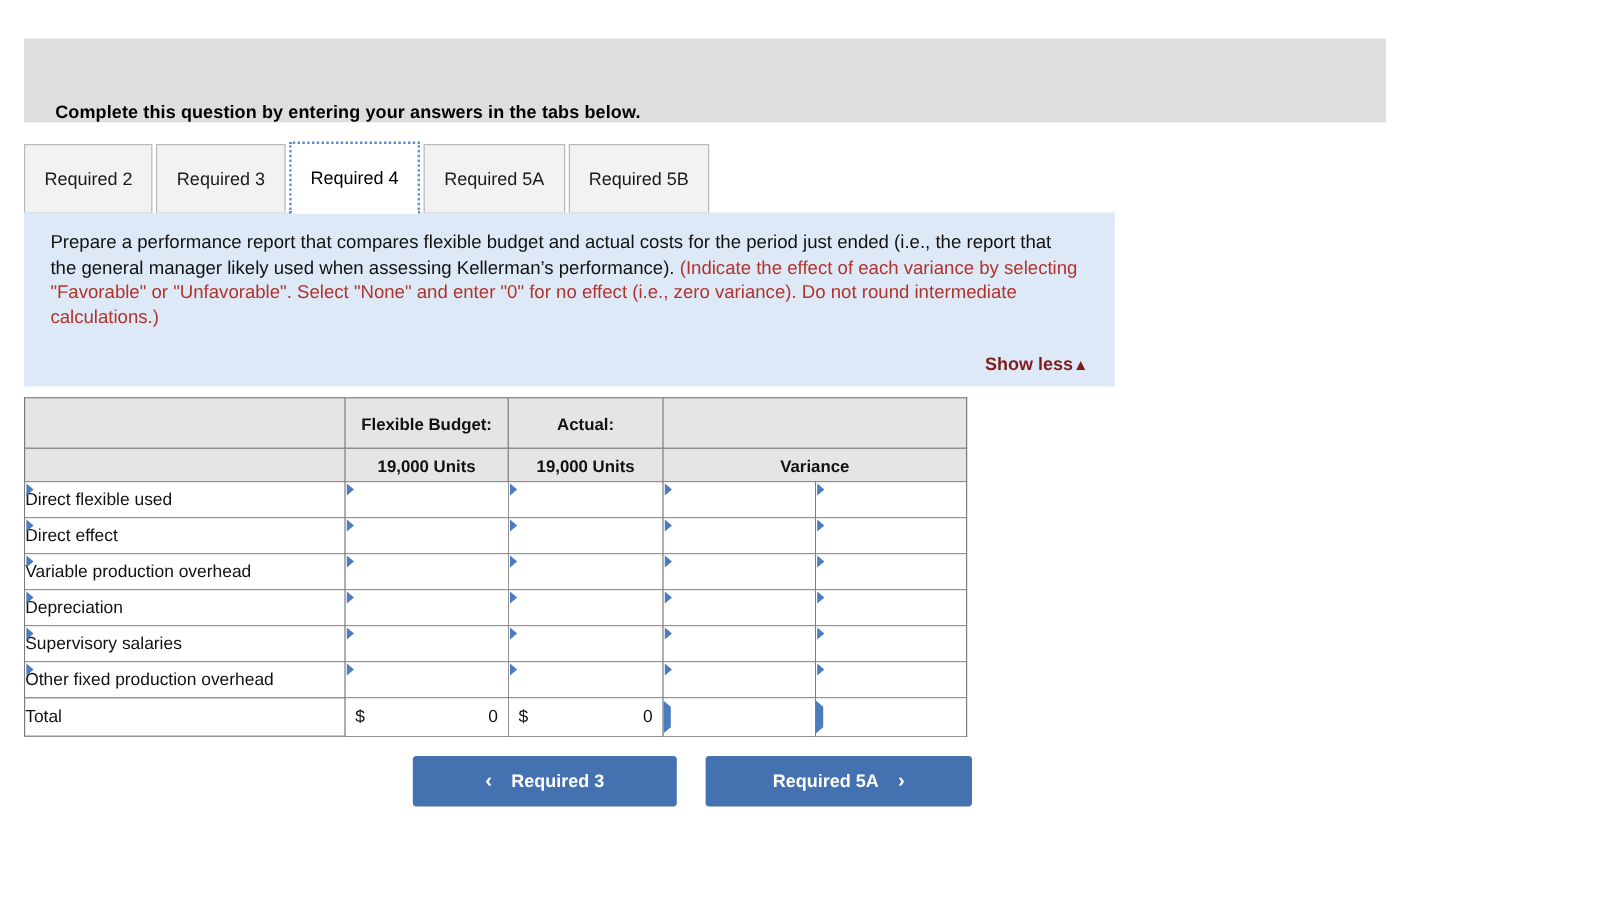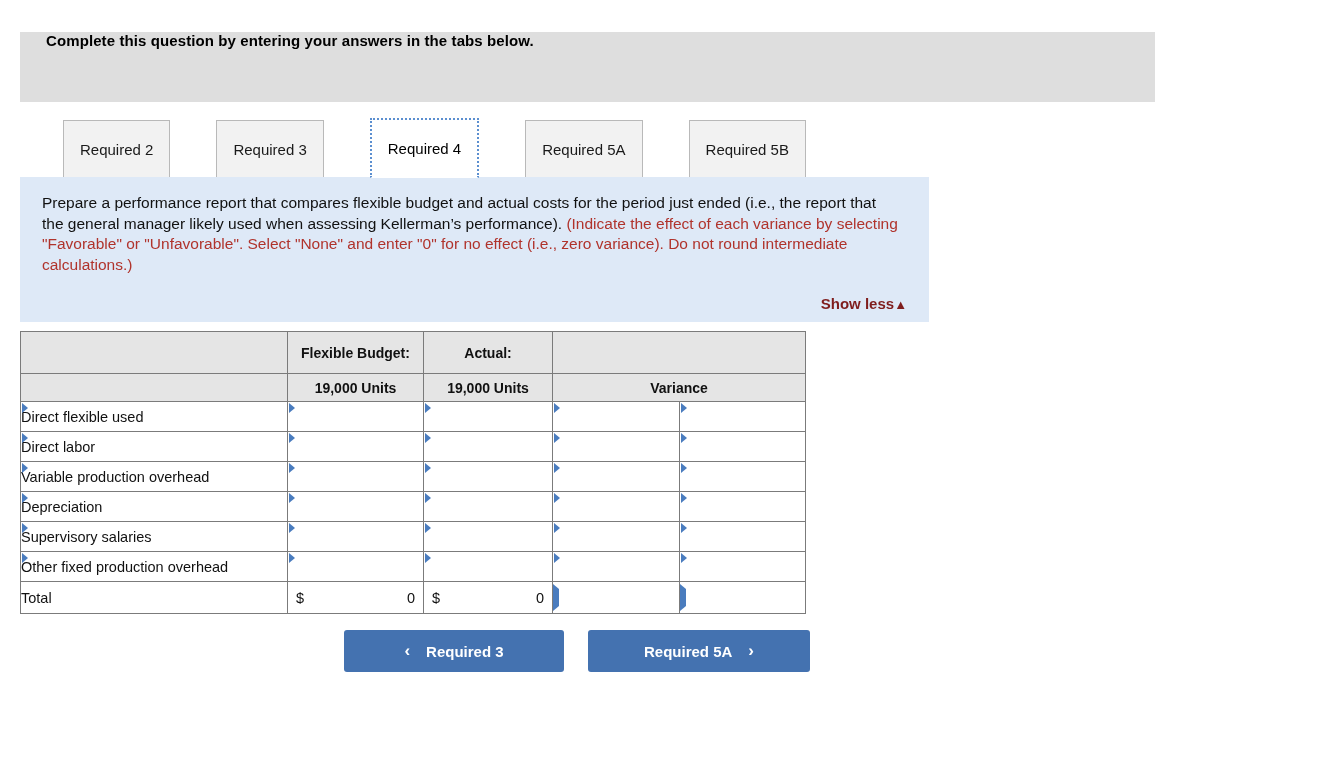--- a/index.html
+++ b/index.html
@@ -17,21 +17,21 @@
 
   
   .banner {
     position: absolute;
     left: 20px;
     top: 32px;
     width: 1135px;
     height: 70px;
     background: #dedede;
     display: flex;
-    align-items: flex-start;
+    align-items: flex-end;
   }
   .banner-text {
     font-size: 15px;
     font-weight: bold;
     color: #000000;
     padding-left: 26px;
     letter-spacing: 0.1px;
   }
 
   
@@ -50,21 +50,20 @@
     border: 1px solid #b9b9b9;
     display: flex;
     align-items: center;
     justify-content: center;
     font-size: 15px;
     color: #1a1a1a;
     padding: 0 16px;
     margin-right: 3px;
     cursor: pointer;
     white-space: nowrap;
-    margin-left: 43px;
   }
   .tab.active {
     background: #ffffff;
     border: 2px dotted #5b8fd0;
     border-bottom: 1px solid #ffffff;
     height: 60px;
     position: relative;
     z-index: 3;
     color: #000000;
   }
@@ -281,21 +280,21 @@
   </thead>
   <tbody>
     <tr>
       <td class="rowcell-label"><span class="mark"></span><span>Direct flexible used</span></td>
       <td class="inputcell"><span class="mark"></span><span></span></td>
       <td class="inputcell"><span class="mark"></span><span></span></td>
       <td class="inputcell"><span class="mark"></span><span></span></td>
       <td class="inputcell"><span class="mark"></span><span></span></td>
     </tr>
     <tr>
-      <td class="rowcell-label"><span class="mark"></span><span>Direct labor</span></td>
+      <td class="rowcell-label"><span class="mark"></span><span>Direct effect</span></td>
       <td class="inputcell"><span class="mark"></span><span></span></td>
       <td class="inputcell"><span class="mark"></span><span></span></td>
       <td class="inputcell"><span class="mark"></span><span></span></td>
       <td class="inputcell"><span class="mark"></span><span></span></td>
     </tr>
     <tr>
       <td class="rowcell-label"><span class="mark"></span><span>Variable production overhead</span></td>
       <td class="inputcell"><span class="mark"></span><span></span></td>
       <td class="inputcell"><span class="mark"></span><span></span></td>
       <td class="inputcell"><span class="mark"></span><span></span></td>

